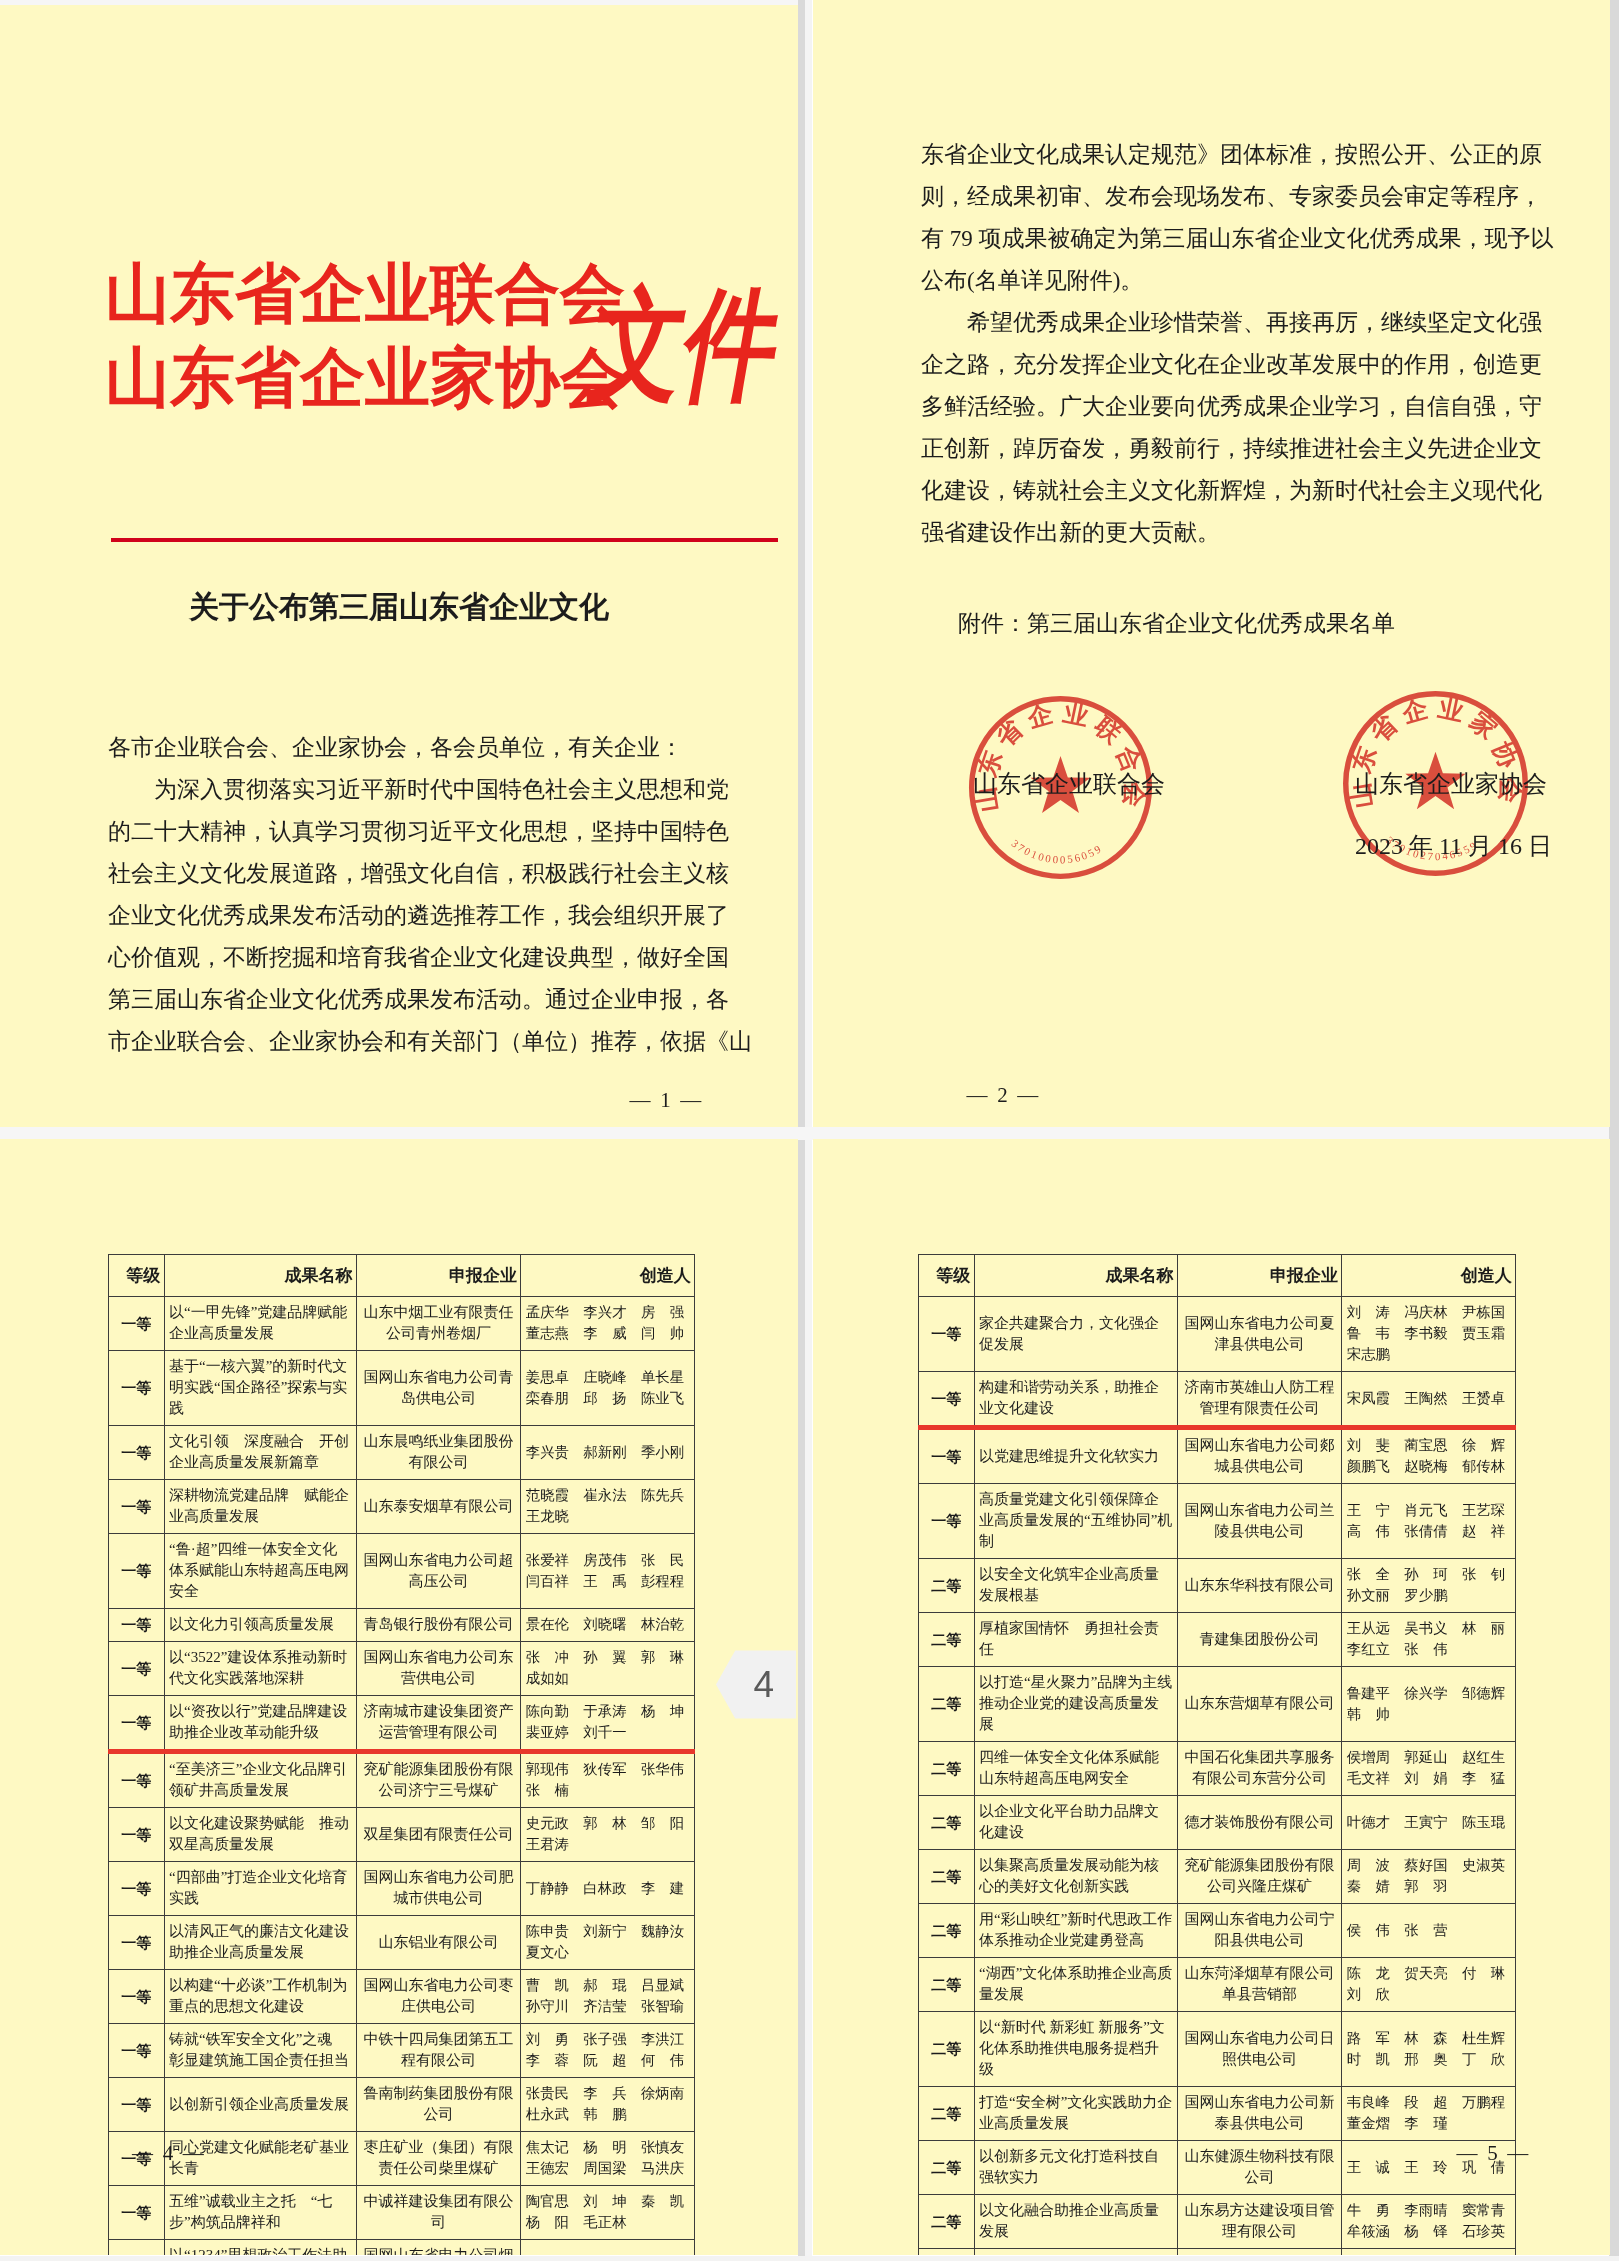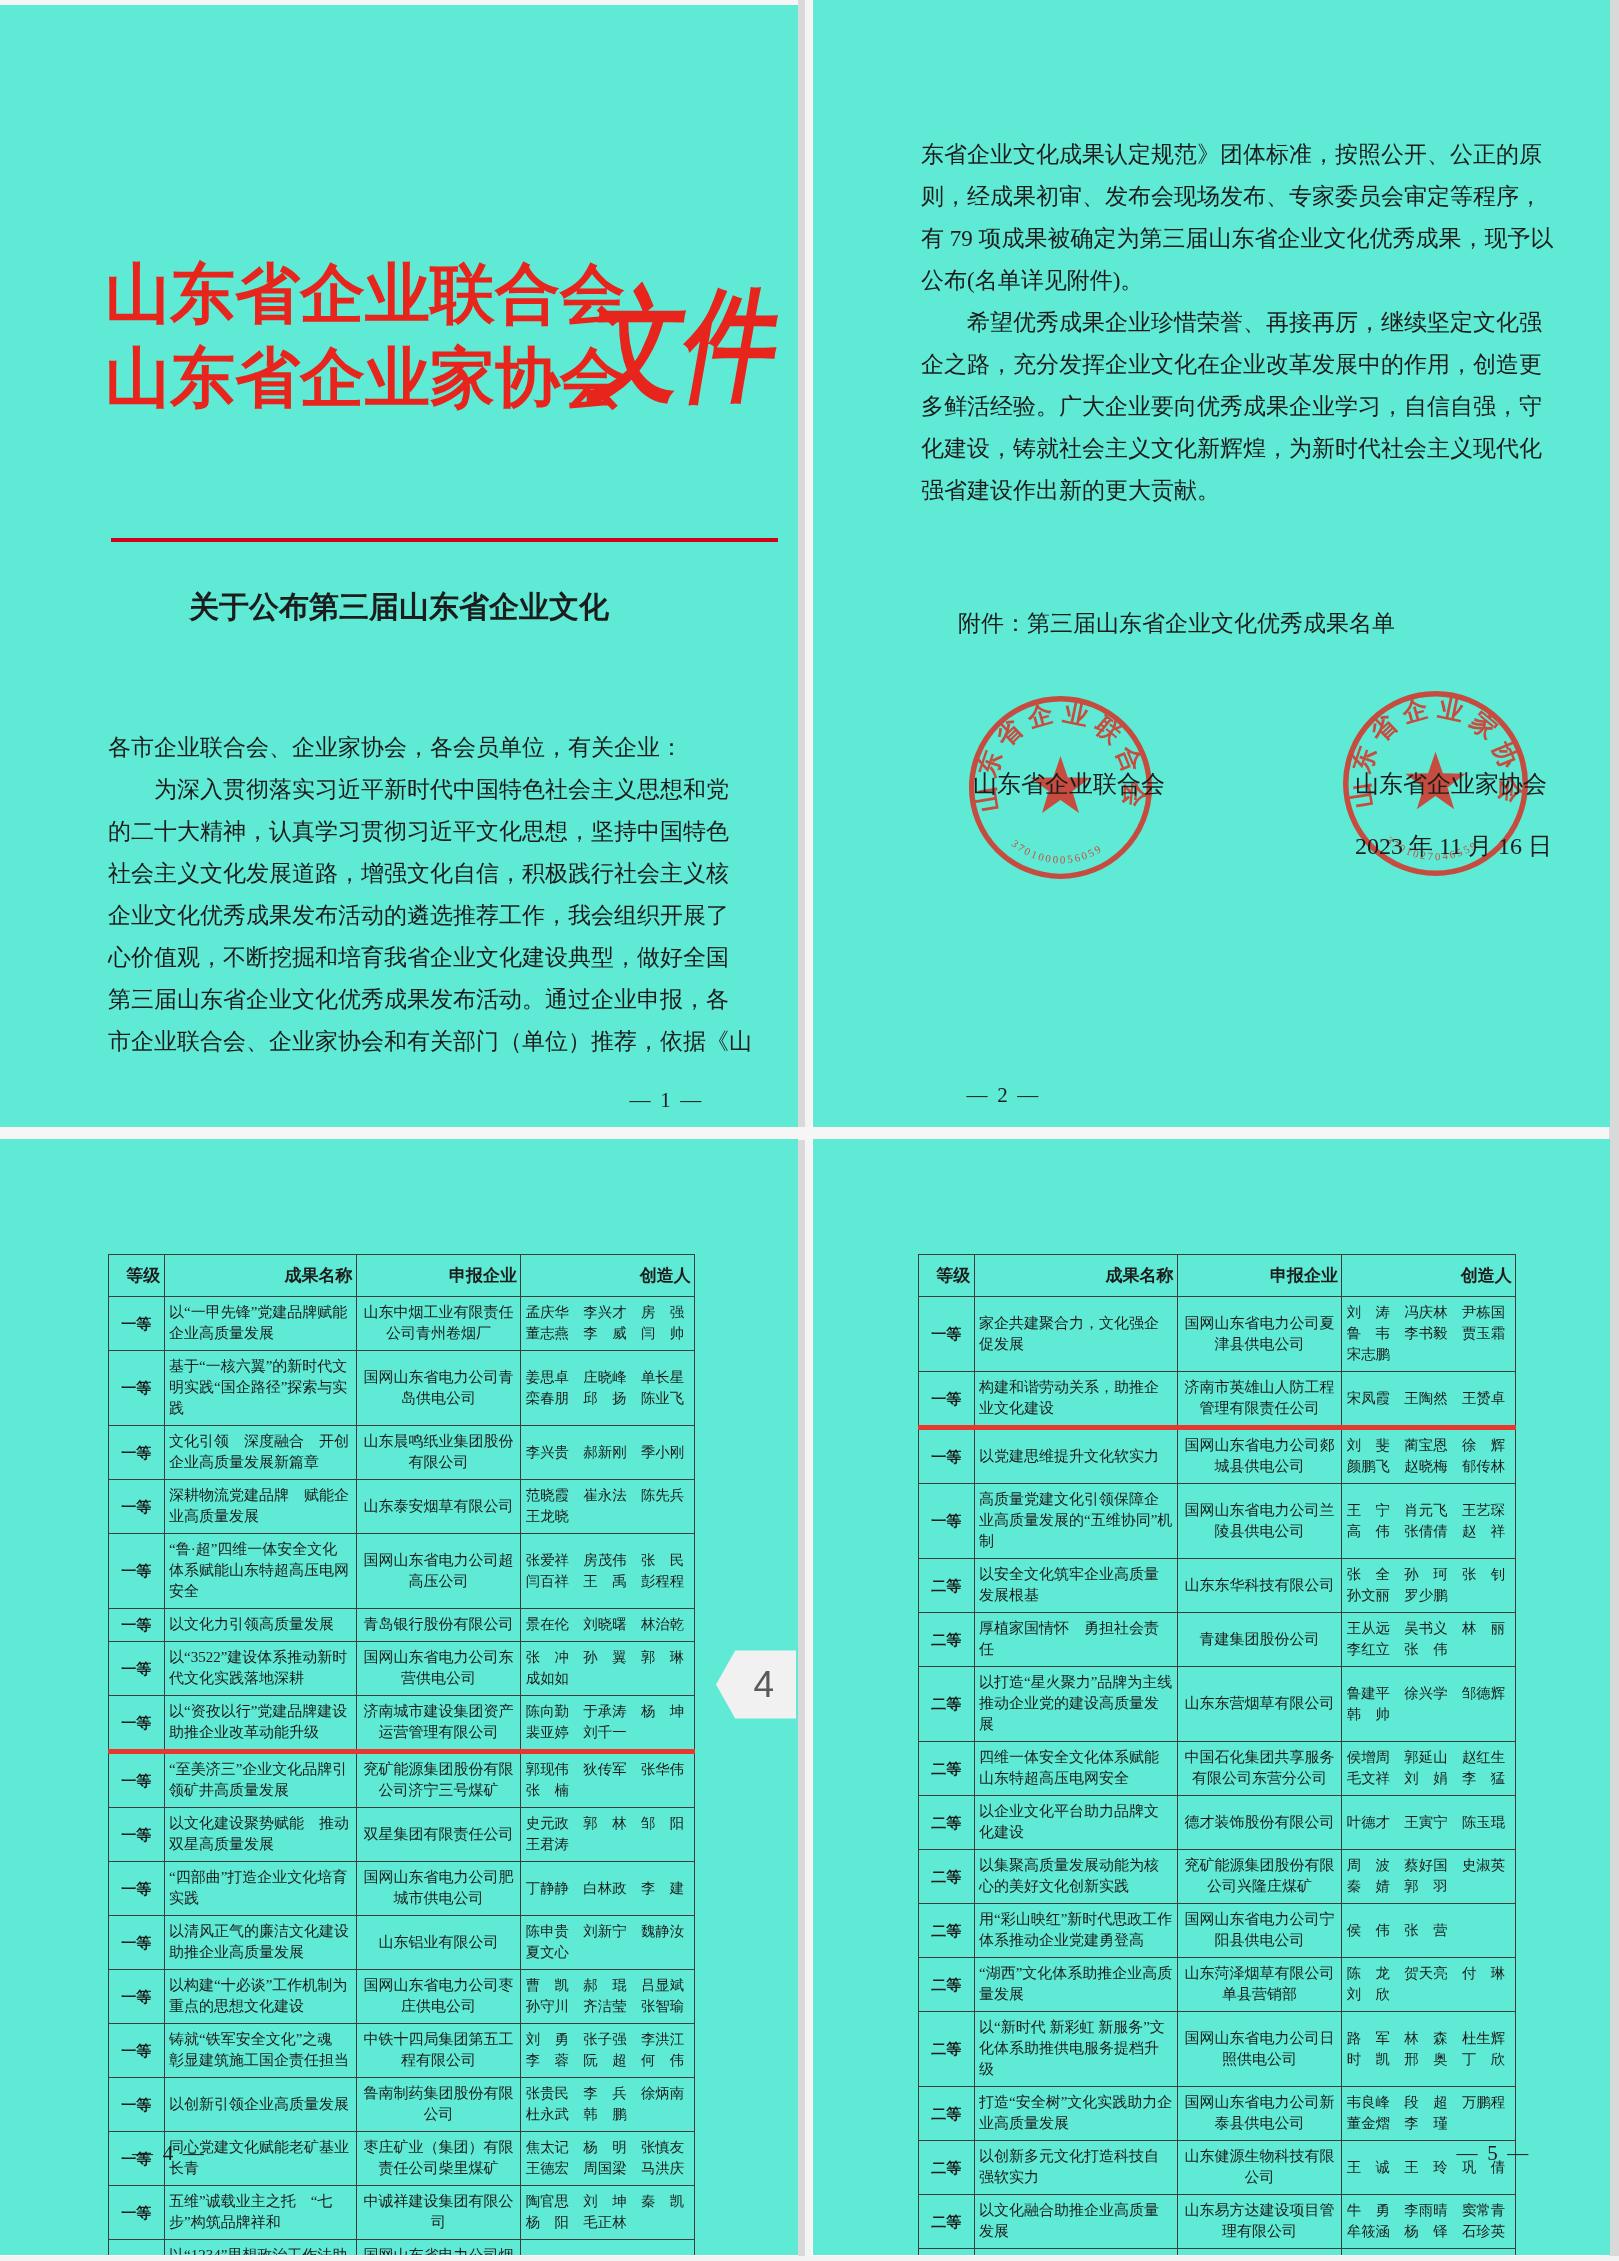--- a/index.html
+++ b/index.html
@@ -10,21 +10,21 @@
   }
   
   .top-strip{position:absolute;left:0;top:0;width:799px;height:5px;background:#f6f6f6;}
   .v-gutter-dark{position:absolute;left:798px;top:0;width:7.2px;height:2261px;background:#d9d9d9;}
   .v-gutter-light{position:absolute;left:805px;top:0;width:7.2px;height:2261px;background:#f4f4f4;}
   .h-gutter{position:absolute;left:0;top:1127px;width:1620px;height:12.7px;background:#f6f6f6;}
   .right-scrollbar{position:absolute;left:1609px;top:0;width:10.5px;height:2261px;background:#d9d9d9;}
   .bottom-strip{position:absolute;left:0;top:2256px;width:1620px;height:5.5px;background:#f3f3f3;}
 
   
-  .page{position:absolute;background:#5eead4;overflow:hidden;}
+  .page{position:absolute;background:#fef9c3;overflow:hidden;}
   #page1{left:0;top:5px;width:798px;height:1122px;}
   #page2{left:813px;top:0;width:797px;height:1127px;}
   #page4{left:0;top:1139px;width:798px;height:1116px;}
   #page5{left:813px;top:1139px;width:797px;height:1116px;}
 
   
   .red-line{position:absolute;left:105px;width:487px;font-size:65px;font-weight:bold;
     color:#e8251d;text-align:justify;text-align-last:justify;line-height:83px;white-space:nowrap;
     letter-spacing:0;}
   .red-line1{top:248px;}
@@ -114,20 +114,21 @@
 
 <div class="page" id="page2">
   <div class="body-block" id="p2-body">
       <div class="tline">东省企业文化成果认定规范》团体标准，按照公开、公正的原</div>
       <div class="tline">则，经成果初审、发布会现场发布、专家委员会审定等程序，</div>
       <div class="tline">有 79 项成果被确定为第三届山东省企业文化优秀成果，现予以</div>
       <div class="tline">公布(名单详见附件)。</div>
       <div class="tline">　　希望优秀成果企业珍惜荣誉、再接再厉，继续坚定文化强</div>
       <div class="tline">企之路，充分发挥企业文化在企业改革发展中的作用，创造更</div>
       <div class="tline">多鲜活经验。广大企业要向优秀成果企业学习，自信自强，守</div>
+      <div class="tline">正创新，踔厉奋发，勇毅前行，持续推进社会主义先进企业文</div>
       <div class="tline">化建设，铸就社会主义文化新辉煌，为新时代社会主义现代化</div>
       <div class="tline">强省建设作出新的更大贡献。</div>
     </div>
   <div class="attachment">附件：第三届山东省企业文化优秀成果名单</div>
 
   <div class="sig-label" id="sig-left">山东省企业联合会</div>
   <div class="sig-label" id="sig-right">山东省企业家协会</div>
   <div id="sig-date">2023 年 11 月 16 日</div>
 
   <svg class="seal" id="seal-left" width="195" height="195" viewBox="0 0 360 360">

